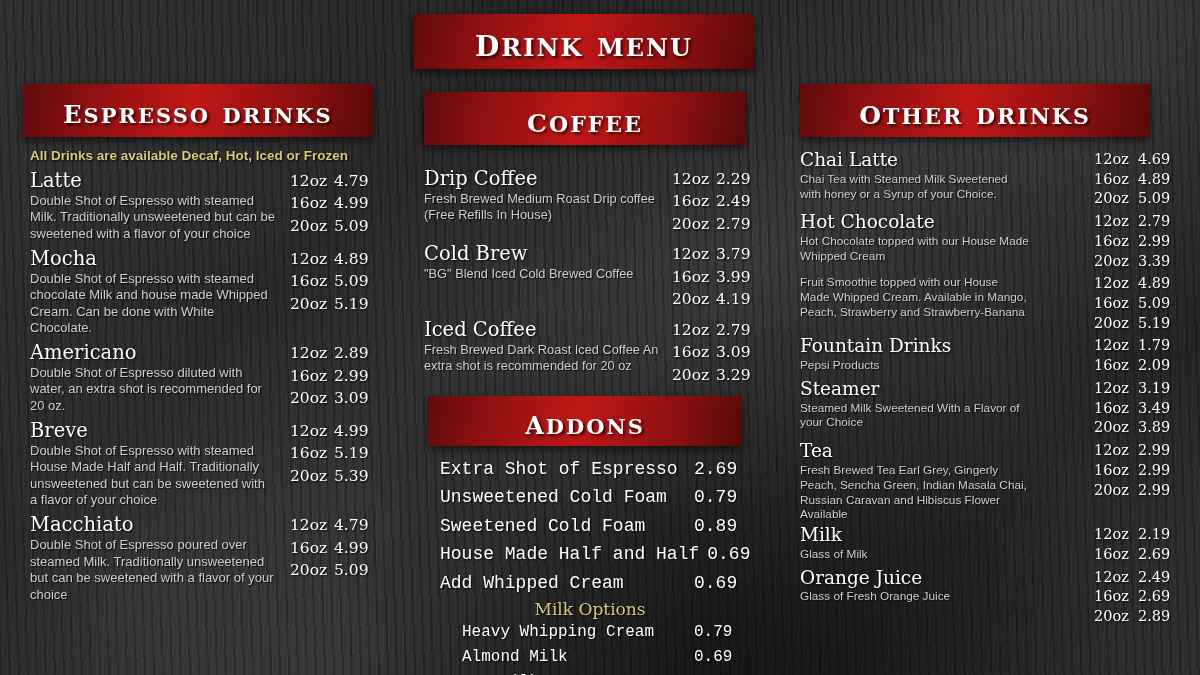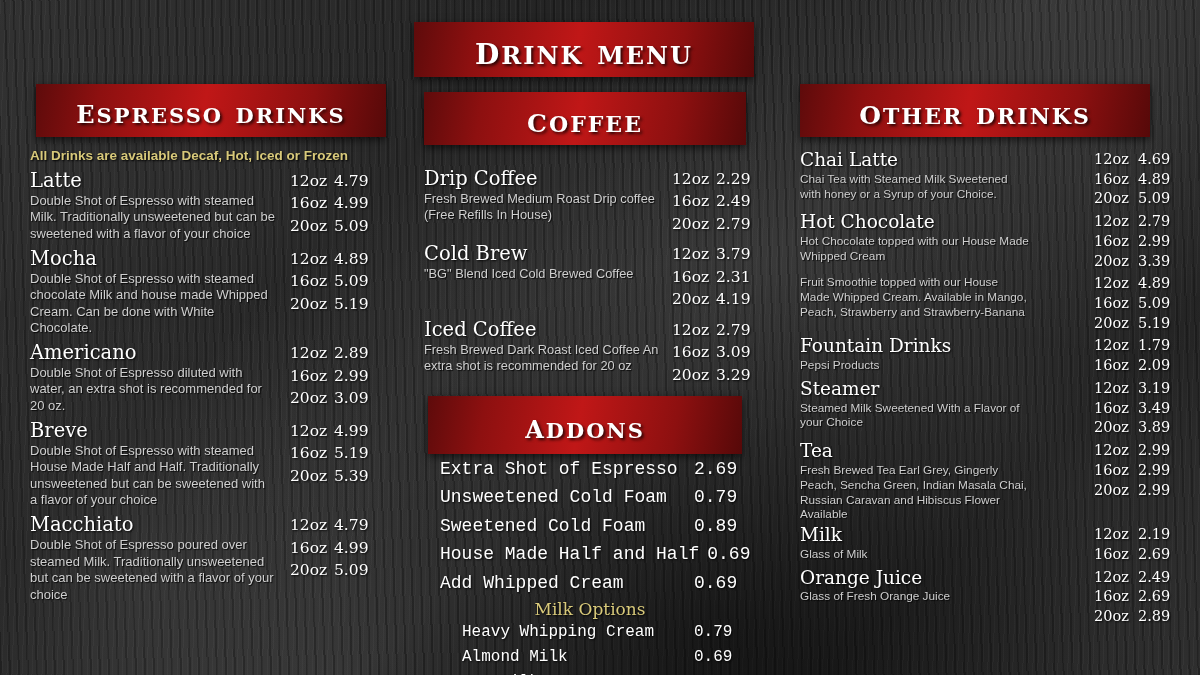--- a/index.html
+++ b/index.html
@@ -44,33 +44,33 @@
     font-family: "DejaVu Serif", serif;
     font-weight: bold;
     color: #fff;
     letter-spacing: 2px;
     text-shadow: 2px 2px 3px rgba(0,0,0,0.75);
     font-variant: small-caps;
     text-transform: lowercase;
   }
   .banner span::first-letter { font-size: 1.16em; }
 
-  #banner-title { left: 414px; top: 22px; width: 340px; height: 55px; }
+  #banner-title { left: 414px; top: 14px; width: 340px; height: 55px; }
   #banner-title span { font-size: 34px; }
 
-  #banner-espresso { left: 36px; top: 84px; width: 350px; height: 53px; }
+  #banner-espresso { left: 23px; top: 84px; width: 350px; height: 53px; }
   #banner-espresso span { font-size: 30px; }
 
   #banner-coffee { left: 424px; top: 92px; width: 322px; height: 53px; }
   #banner-coffee span { font-size: 31px; }
 
   #banner-other { left: 800px; top: 84px; width: 350px; height: 53px; }
   #banner-other span { font-size: 31px; }
 
-  #banner-addons { left: 428px; top: 396px; width: 314px; height: 58px; }
+  #banner-addons { left: 428px; top: 396px; width: 314px; height: 50px; }
   #banner-addons span { font-size: 30px; }
 
   
   .col { position: absolute; }
   #col-espresso { left: 30px; top: 148px; width: 360px; }
   #col-coffee   { left: 424px; top: 168px; width: 340px; }
   #col-other    { left: 800px; top: 150px; width: 390px; }
 
   .subnote {
     color: #d8c97a;
@@ -325,21 +325,21 @@
                 <div class="iname">Cold Brew</div>
                 <div class="idesc">"BG" Blend Iced Cold Brewed Coffee</div>
               </div>
               <div class="item-right">
                 <div class="price-line">
                   <span class="psize">12oz</span>
                   <span class="pval">3.79</span>
                 </div>
                 <div class="price-line">
                   <span class="psize">16oz</span>
-                  <span class="pval">2.31</span>
+                  <span class="pval">3.99</span>
                 </div>
                 <div class="price-line">
                   <span class="psize">20oz</span>
                   <span class="pval">4.19</span>
                 </div>
               </div>
             </div>
           </div>
           <div class="item">
             <div class="item-row">

